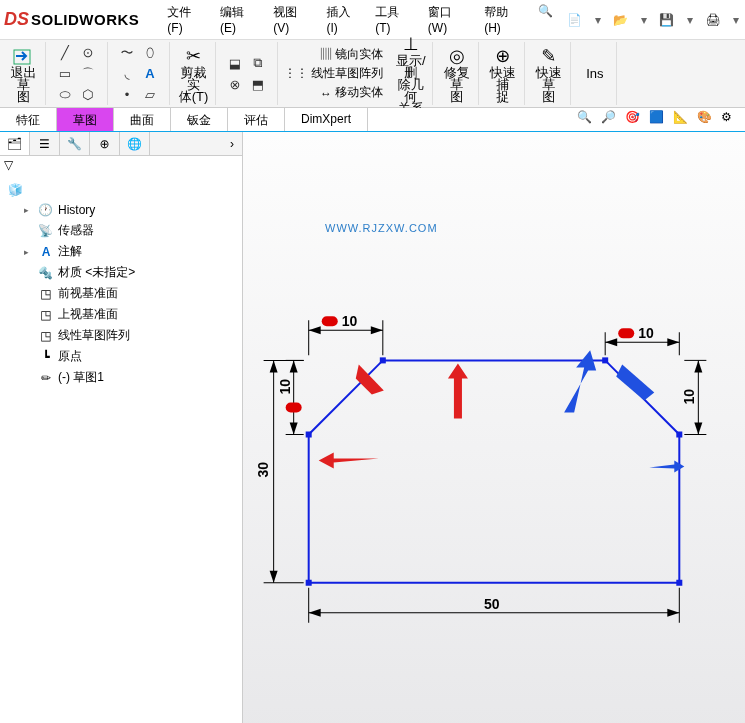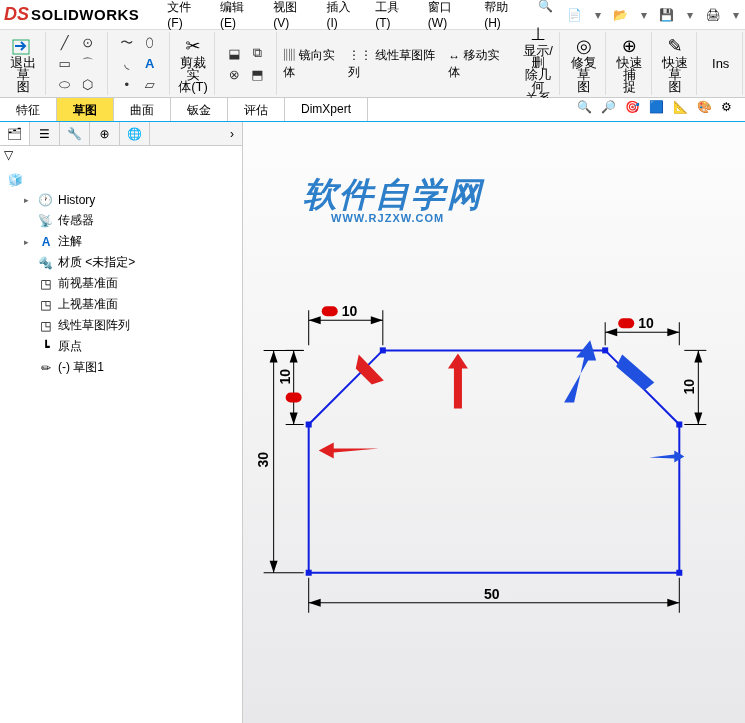--- a/index.html
+++ b/index.html
@@ -1,42 +1,42 @@
 <!DOCTYPE html>
 <html><head>
   <meta charset="utf-8">
   <style>
     * { box-sizing: border-box; margin: 0; padding: 0; font-family: "Microsoft YaHei", Arial, sans-serif; font-size: 12px; }
     body { width: 745px; height: 723px; background: #fff; overflow: hidden; position: relative; }
     
     
-    .titlebar { height: 30px; display: flex; align-items: center; padding: 0 4px; border-bottom: 1px solid #ddd; }
+    .titlebar { height: 40px; display: flex; align-items: center; padding: 0 4px; border-bottom: 1px solid #ddd; }
     .logo { display: flex; align-items: center; gap: 2px; }
     .logo-icon { color: #d4342c; font-size: 18px; font-style: italic; font-weight: bold; }
     .logo-text { font-weight: bold; font-size: 15px; letter-spacing: 0.5px; }
     .menubar { display: flex; margin-left: 20px; gap: 0; }
     .menu-item { padding: 4px 8px; cursor: pointer; }
     .titlebar-right { margin-left: auto; display: flex; gap: 4px; }
     .tb-icon { width: 28px; height: 24px; display: flex; align-items: center; justify-content: center; cursor: pointer; }
     .tb-dropdown { width: 10px; display: flex; align-items: center; justify-content: center; color: #666; }
     
     
     .ribbon { height: 68px; background: #f4f4f4; border-bottom: 1px solid #ccc; display: flex; align-items: center; padding: 2px; gap: 2px; }
     .rb-group { display: flex; flex-direction: column; align-items: center; padding: 2px 6px; height: 100%; justify-content: center; border-right: 1px solid #ddd; }
     .rb-big { width: 44px; text-align: center; }
     .rb-big-icon { height: 28px; display: flex; align-items: center; justify-content: center; font-size: 18px; }
     .rb-label { font-size: 13px; line-height: 12px; white-space: pre-line; }
     .rb-small-grid { display: grid; grid-template-columns: repeat(2, 20px); gap: 3px; padding: 2px; }
     .rb-small { width: 18px; height: 18px; display: flex; align-items: center; justify-content: center; font-size: 13px; color: #333; }
-    .rb-col { display: flex; gap: 2px; font-size: 11px; padding: 2px 4px; }
+    .rb-col { display: flex; flex-direction: column; gap: 2px; font-size: 11px; padding: 2px 4px; align-items: flex-end; }
     
     
     .tabbar { height: 24px; background: #fff; display: flex; border-bottom: 1px solid #0ea5e9; position: relative; }
     .tab { padding: 4px 16px; border-right: 1px solid #ccc; cursor: pointer; }
-    .tab.active { background: #fde047; font-weight: bold; }
+    .tab.active { background: #d946ef; }
     .tabbar-right { position: absolute; right: 4px; display: flex; gap: 4px; top: 2px; }
     .vt-icon { width: 20px; height: 20px; }
     
     
     .main { display: flex; height: calc(100% - 122px); }
     .sidebar { width: 243px; background: #fff; border-right: 1px solid #ccc; display: flex; flex-direction: column; }
     .side-tabs { height: 24px; display: flex; border-bottom: 1px solid #ccc; background: #f4f4f4; }
     .side-tab { width: 30px; display: flex; align-items: center; justify-content: center; border-right: 1px solid #ccc; }
     .side-tab.active { background: #fff; }
     .side-arrow { margin-left: auto; width: 20px; display: flex; align-items: center; justify-content: center; }
@@ -44,21 +44,21 @@
     .tree { padding: 4px; }
     .tree-item { display: flex; align-items: center; padding: 2px 0 2px 4px; gap: 4px; }
     .tree-icon { width: 16px; height: 16px; display: inline-flex; align-items: center; justify-content: center; font-size: 12px; }
     .tree-child { padding-left: 20px; }
     .expand { width: 10px; color: #666; font-size: 9px; }
     
     .viewport { flex: 1; background: linear-gradient(#fdfdfd, #e8e8ea); position: relative; }
     
     
     .watermark { position: absolute; top: 50px; left: 60px; font-size: 34px; font-weight: bold; color: #2e7fc9; font-style: italic; letter-spacing: 2px; pointer-events: none; }
-    .watermark-sub { position: absolute; top: 90px; left: 88px; font-size: 11px; color: #2e7fc9; font-weight: bold; letter-spacing: 1px; }
+    .watermark-sub { position: absolute; top: 90px; left: 82px; font-size: 11px; color: #2e7fc9; font-weight: normal; letter-spacing: 1px; }
     
     svg.sketch { position: absolute; top: 0; left: 0; width: 100%; height: 100%; }
     .dim-text { font-size: 14px; font-weight: bold; fill: #000; }
     .dim-line { stroke: #000; stroke-width: 1; }
     .sketch-line { stroke: #1020e0; stroke-width: 2; fill: none; }
     .point { fill: #1020e0; }
     .arrow-red { fill: #e02020; }
     .arrow-blue { fill: #2050e0; }
   </style>
 </head>
@@ -243,21 +243,20 @@
       </div>
       <div class="tree-item tree-child">
         <span class="expand"></span>
         <span class="tree-icon">✏</span>
         <span>(-) 草图1</span>
       </div>
     </div>
   </div>
 
   <div class="viewport">
-    <div class="watermark">软件自学网</div>
     <div class="watermark-sub">WWW.RJZXW.COM</div>
 
     <svg class="sketch" viewBox="0 0 500 600">
 
       <polygon class="sketch-line" points="65,450 435,450 435,302 361,228 139,228 65,302"></polygon>
 
       <rect x="62" y="447" width="6" height="6" class="point"></rect>
       <rect x="432" y="447" width="6" height="6" class="point"></rect>
       <rect x="432" y="299" width="6" height="6" class="point"></rect>
       <rect x="358" y="225" width="6" height="6" class="point"></rect>

